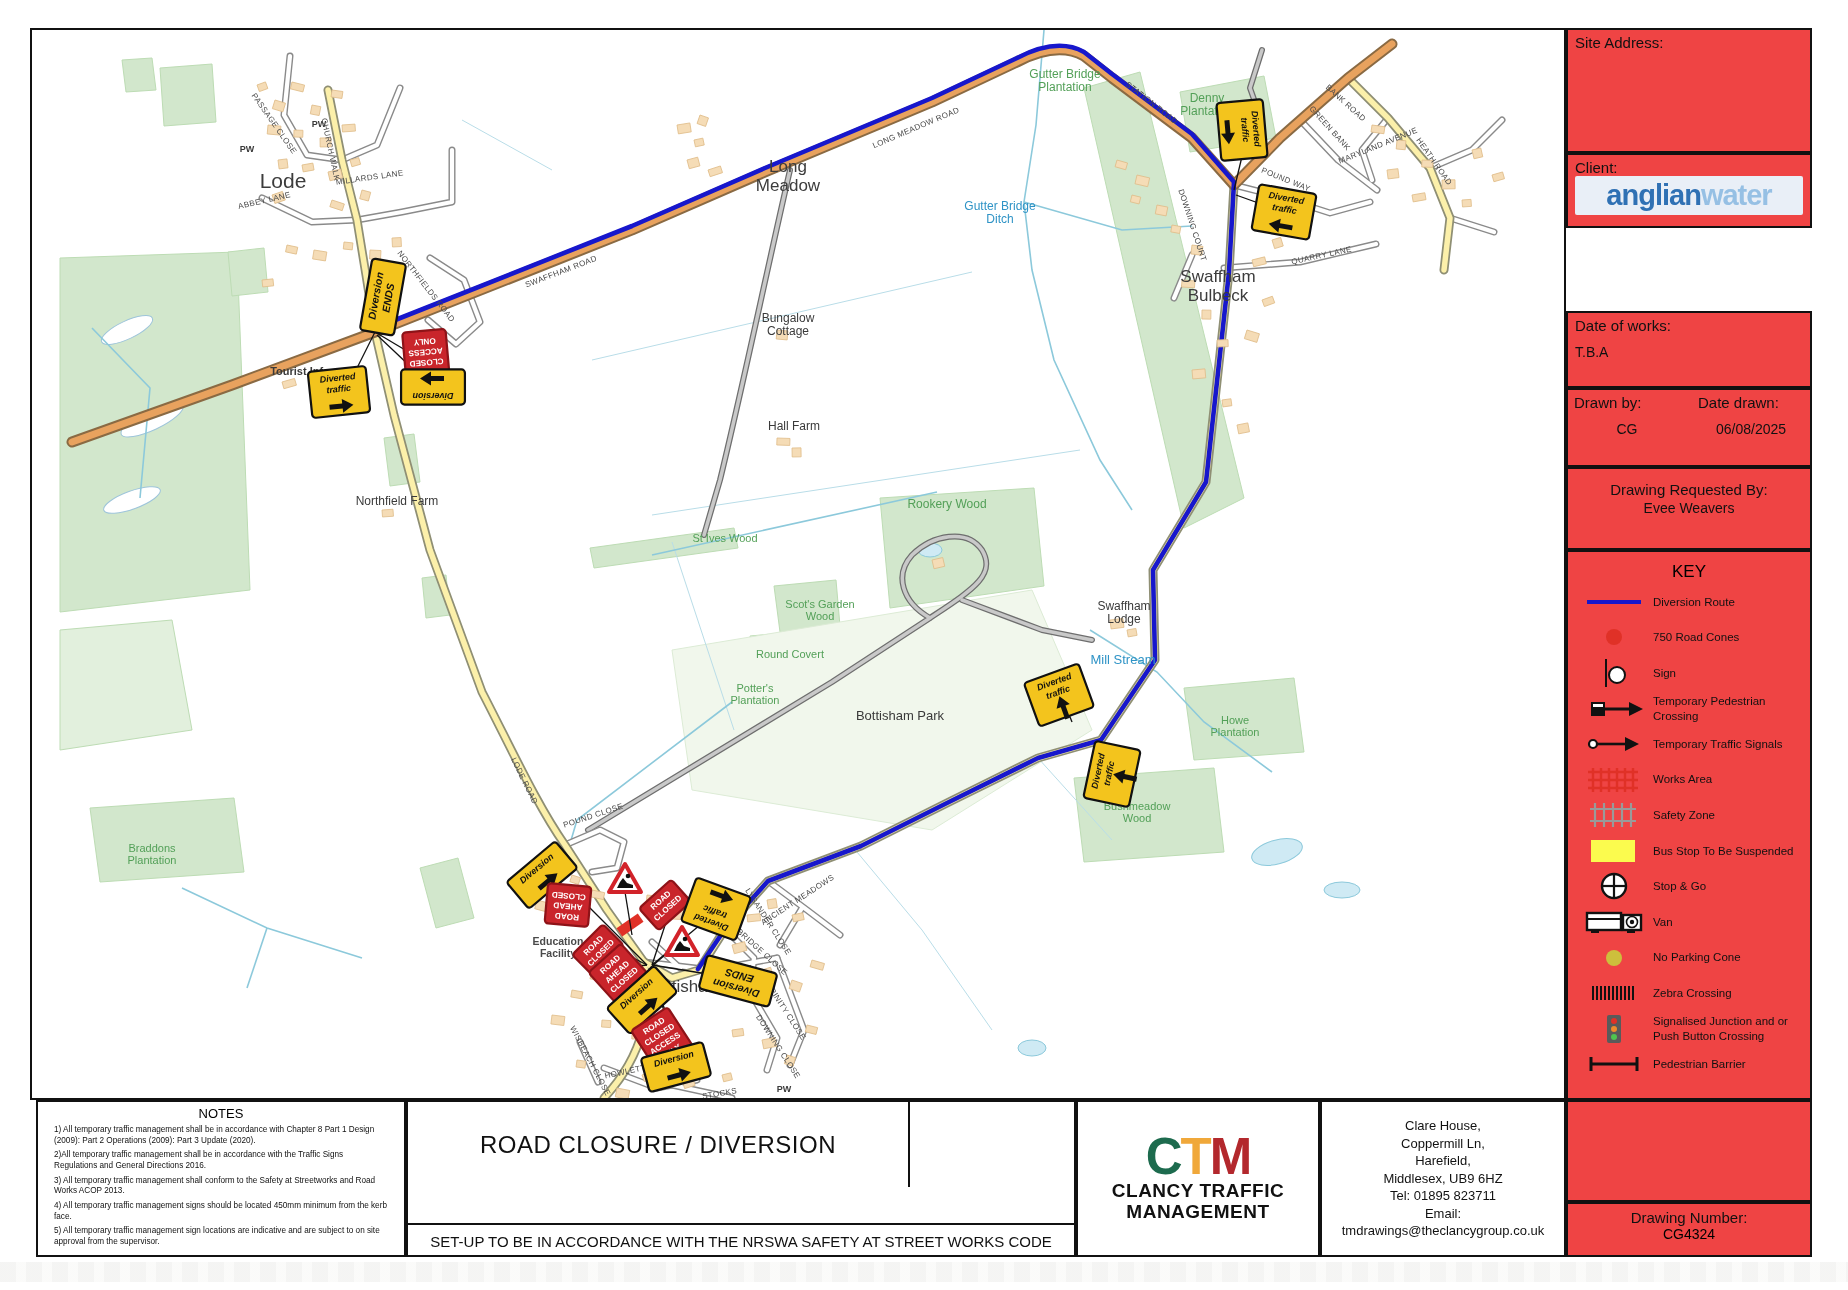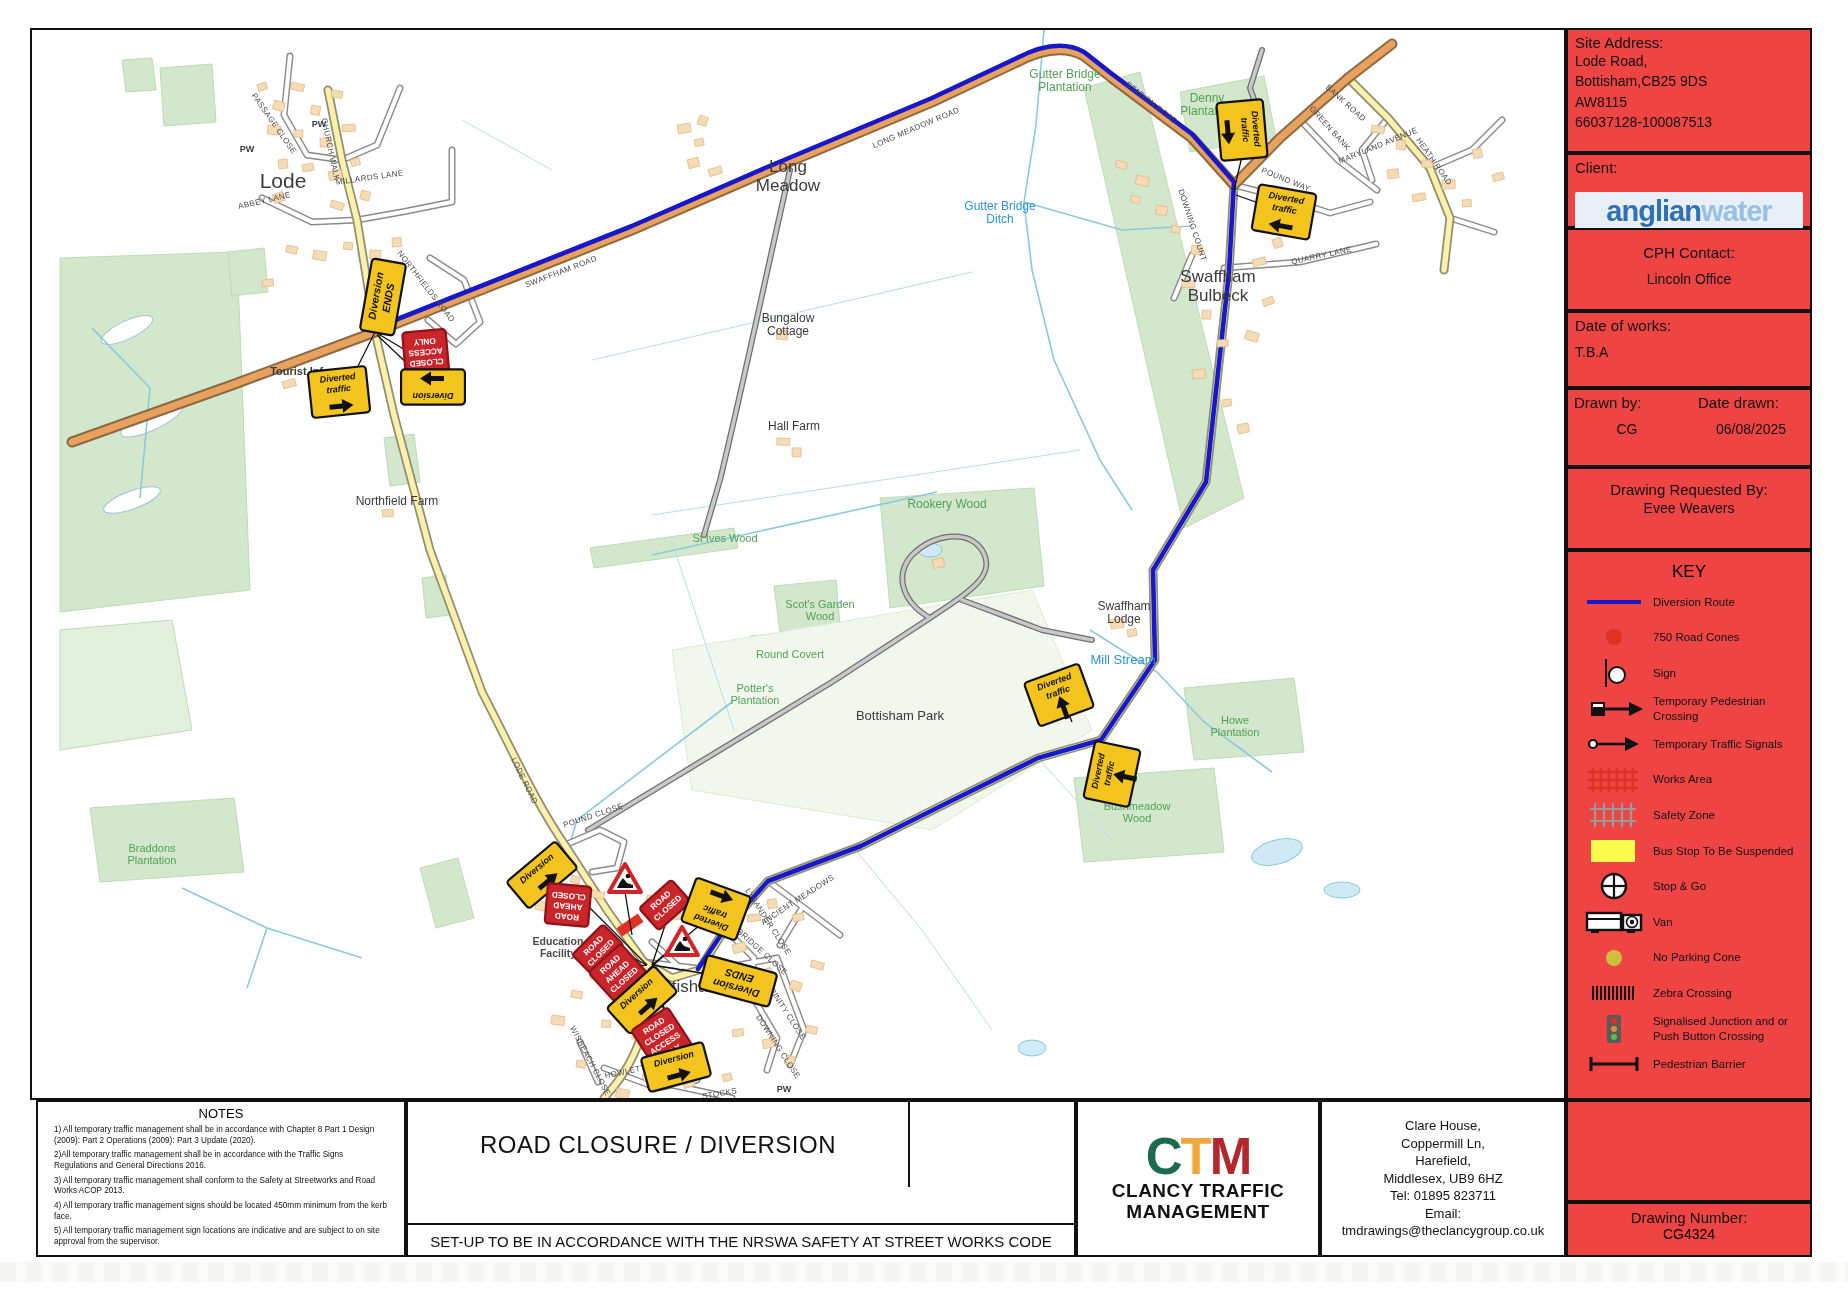--- a/index.html
+++ b/index.html
@@ -5,21 +5,21 @@
   html,body{margin:0;padding:0;background:#fff;width:1848px;height:1290px;overflow:hidden;
     font-family:"Liberation Sans","DejaVu Sans",sans-serif;}
   .page{position:absolute;left:30px;top:28px;width:1782px;height:1229px;background:#fff;}
   .map-area{position:absolute;left:0;top:0;width:1536px;height:1072px;border:2px solid #111;box-sizing:border-box;background:#fff;overflow:hidden;}
   .map-area svg{display:block;}
   
   .sidebar{position:absolute;left:1536px;top:0;width:246px;height:1229px;box-sizing:border-box;}
   .sb-box{position:absolute;left:0;width:246px;border:2px solid #111;box-sizing:border-box;background:#ef4444;padding:4px 7px;}
   .sb-label{font-size:15px;color:#111;}
   .sb-lines div{font-size:14px;color:#111;line-height:1.45;}
-  .aw-wrap{margin-top:16px;background:#e9eff7;padding:3px 2px;text-align:center;border-radius:2px;}
+  .aw-wrap{margin-top:0;background:#e9eff7;padding:3px 2px;text-align:center;border-radius:2px;}
   .aw-a{font-size:29px;font-weight:bold;color:#2f71b4;letter-spacing:-1px;}
   .aw-w{font-size:29px;font-weight:bold;color:#96c0e4;letter-spacing:-1px;}
   .centered{text-align:center;}
   .sb-val{font-size:14px;color:#111;margin-top:10px;}
   .split{display:flex;height:100%;}
   .split>div{flex:1;padding:4px 6px;box-sizing:border-box;}
   .split>div:first-child{border-right:6px solid #ef4444;}
   .key-title{font-size:17px;text-align:center;margin:6px 0 2px 0;}
   .key-rows{display:flex;flex-direction:column;height:498px;}
   .key-row{flex:1;display:flex;align-items:center;}
@@ -474,36 +474,26 @@
             <text x="0" y="-5.600000000000001" text-anchor="middle" font-size="9" font-weight="bold" font-style="italic" fill="#111">Diversion</text>
             <path d="M -11,-2.5 L 2,-2.5 L 2,-7 L 13,0 L 2,7 L 2,2.5 L -11,2.5 Z" fill="#111" transform="translate(0 8.600000000000001) rotate(0)"></path>
           </g>
         </g>
     </svg>
   </div>
 
   <div class="sidebar">
     <div class="sb-box" style="top:0;height:125px;">
       <div class="sb-label">Site Address:</div>
-      <div class="sb-lines" id="site-address-lines">
-          <div>Lode Road,</div>
-          <div>Bottisham,CB25 9DS</div>
-          <div>AW8115</div>
-          <div>66037128-100087513</div>
-        </div>
     </div>
     <div class="sb-box" style="top:125px;height:75px;">
       <div class="sb-label">Client:</div>
       <div class="aw-wrap">
         <span class="aw-a">anglian</span><span class="aw-w">water</span>
       </div>
-    </div>
-    <div class="sb-box centered" style="top:200px;height:83px;padding-top:14px;">
-      <div class="sb-label">CPH Contact:</div>
-      <div class="sb-val">Lincoln Office</div>
     </div>
     <div class="sb-box" style="top:283px;height:77px;">
       <div class="sb-label">Date of works:</div>
       <div class="sb-val">T.B.A</div>
     </div>
     <div class="sb-box" style="top:360px;height:79px;padding:0;">
       <div class="split">
         <div>
           <div class="sb-label">Drawn by:</div>
           <div class="sb-val centered">CG</div>

